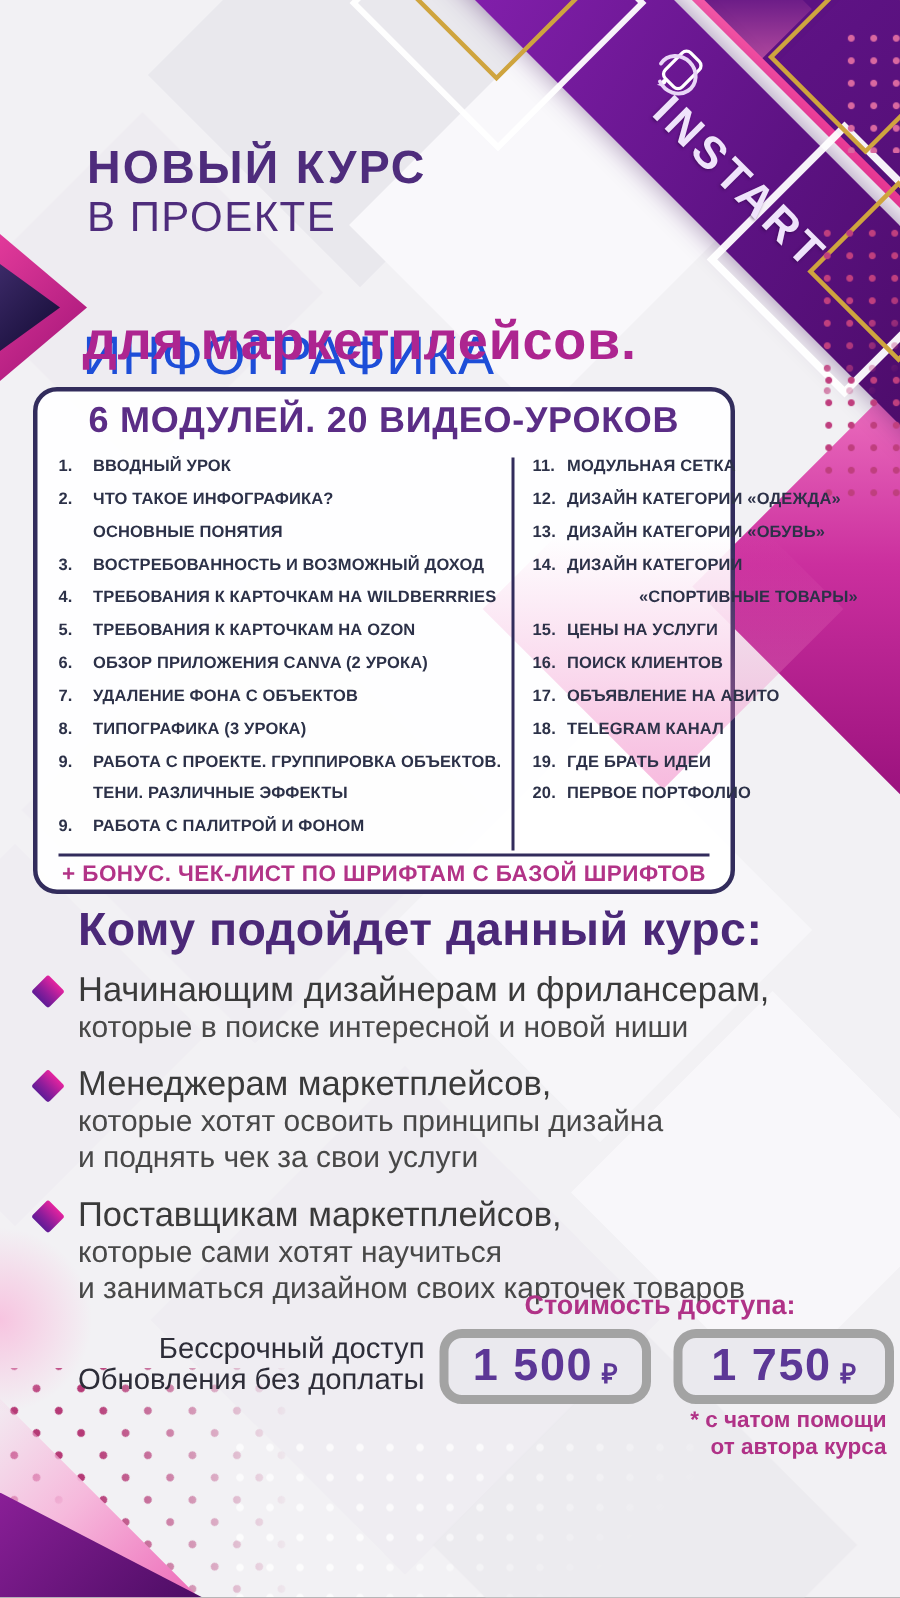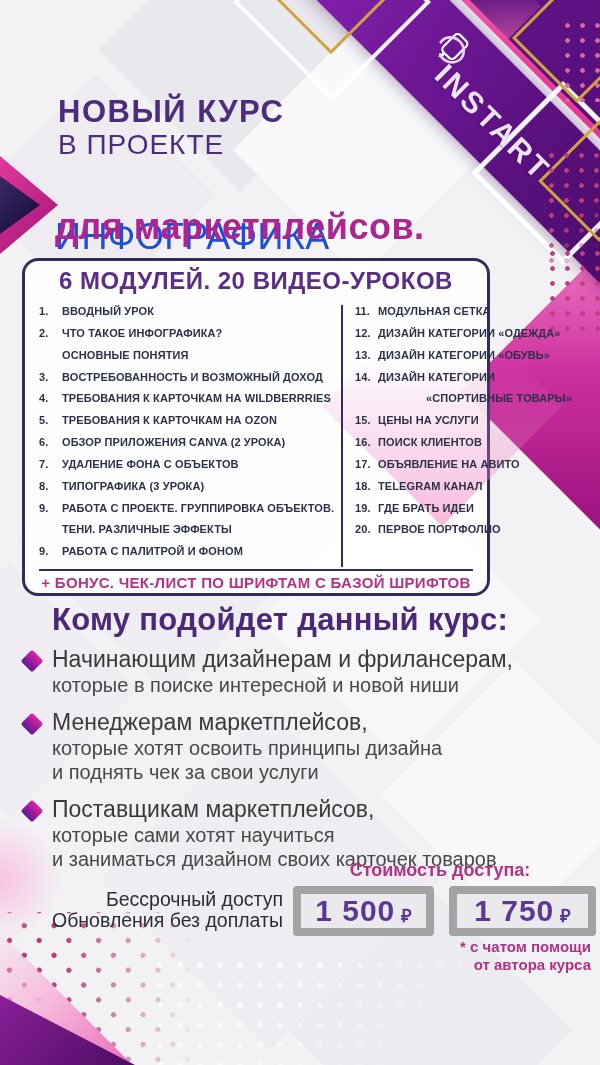--- a/index.html
+++ b/index.html
@@ -120,21 +120,21 @@
     background:linear-gradient(180deg,#e5239f 0%,#8f1d9b 60%,#5f1b96 100%);}
   .aud-head{font-size:23px;font-weight:500;color:#3a3a3a;line-height:27px;}
   .aud-sub{font-size:20px;font-weight:400;color:#484848;line-height:24px;}
 
   
   .price-label{position:absolute;left:330px;top:860px;width:220px;text-align:center;
     font-size:18px;font-weight:800;color:#b03287;z-index:3;}
   .access{position:absolute;right:317px;top:889px;text-align:right;white-space:nowrap;
     font-size:19.5px;font-weight:400;color:#2d2d38;line-height:21px;z-index:3;}
   .pbox{position:absolute;top:886px;height:50px;box-sizing:border-box;display:flex;align-items:center;
-    justify-content:center;gap:6px;background:#eae9ee;border:8px solid #a3a3a3;border-radius:4px;z-index:3;}
+    justify-content:center;gap:6px;background:#eae9ee;border:6px solid #a3a3a3;border-radius:15px;z-index:3;}
   .pbox1{left:293px;width:141px;}
   .pbox2{left:449px;width:147px;}
   .pval{font-size:30px;font-weight:800;color:#5c3796;letter-spacing:1px;}
   .pcur{font-size:18px;font-weight:800;color:#5c3796;margin-top:7px;}
   .footnote{position:absolute;right:9px;top:938px;text-align:right;
     font-size:15px;font-weight:700;color:#b03287;line-height:18px;z-index:3;}
 </style>
 </head>
 <body>
 

